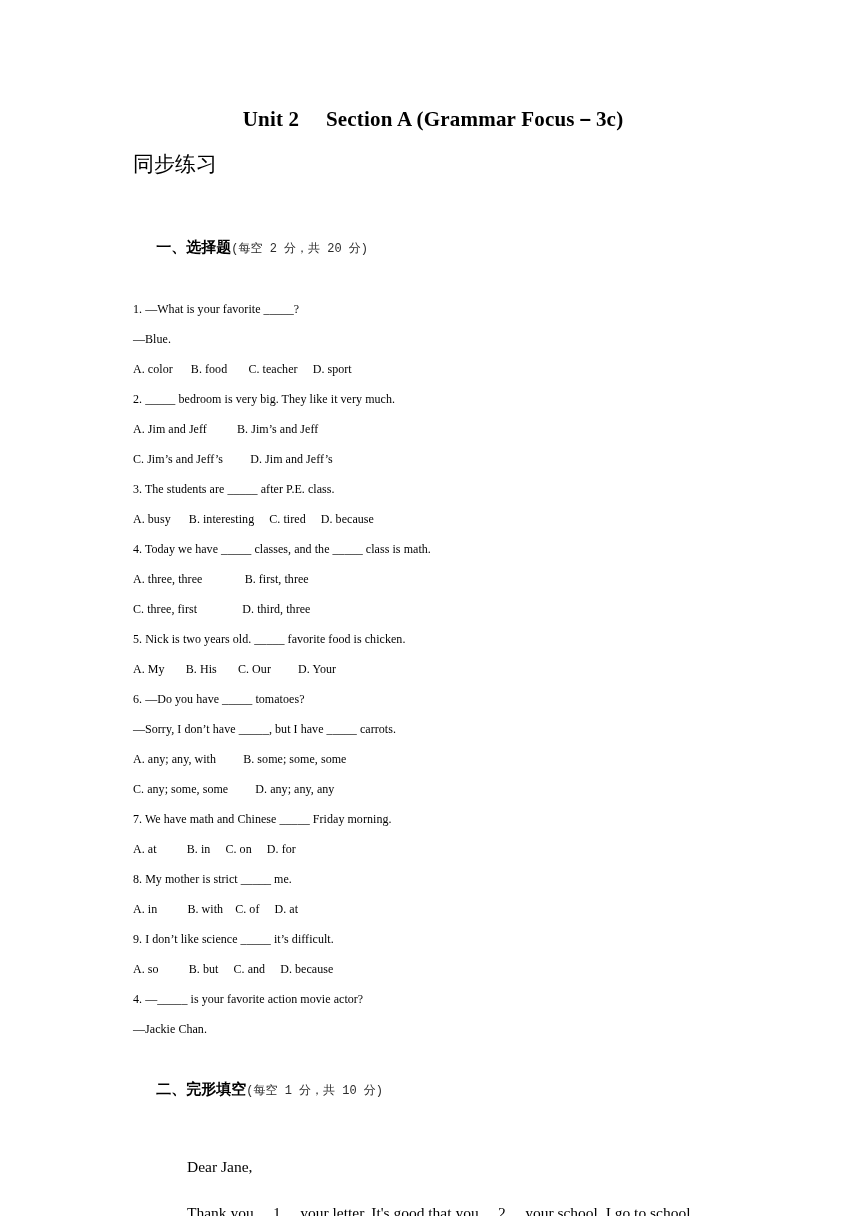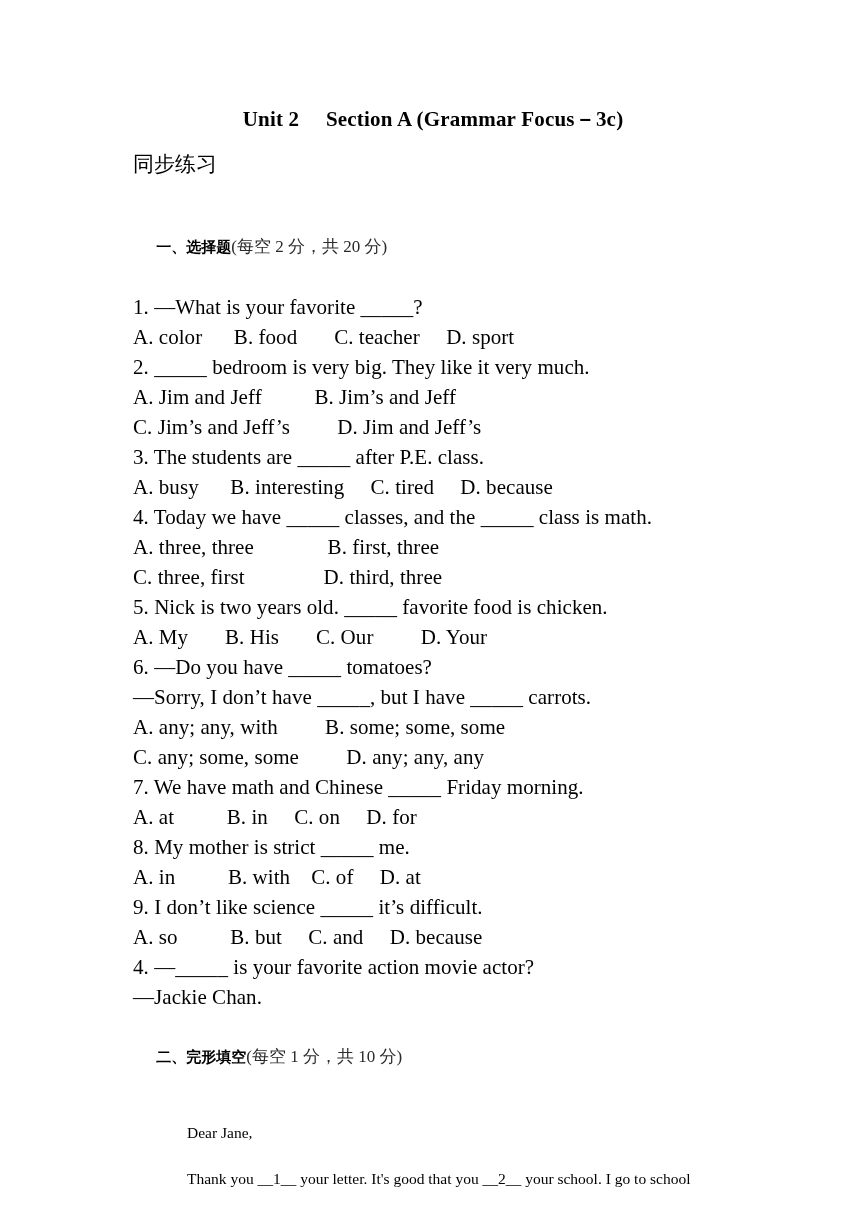--- a/index.html
+++ b/index.html
@@ -59,33 +59,33 @@
     line-height: 30px;
     margin: 0;
     white-space: pre;
   }
   .section-head .cn-bold {
     font-family: "DejaVu Sans", "Liberation Sans", sans-serif;
     font-weight: bold;
     font-size: 15px;
   }
   .section-head .cn-note {
-    font-family: Liberation Serif, serif;
+    font-family: Liberation Mono, monospace;
     font-weight: normal;
-    font-size: 17px;
+    font-size: 12px;
     color: #2b2b2b;
     text-align: right;
   }
 
   #section-one-head { padding-top: 25px; }
   #section-two-head { padding-top: 0px; }
 
   
   .line {
-    font-size: 21px;
+    font-size: 12px;
     line-height: 30px;
     margin: 0;
     white-space: pre;
     letter-spacing: 0.05px;
   }
 
   
   .passage-line {
     font-size: 15.5px;
     line-height: 30px;
@@ -104,20 +104,21 @@
     <h1 class="doc-title">Unit 2  Section A (Grammar Focus－3c)</h1>
 
     <h2 class="doc-subtitle">同步练习</h2>
 
     <p class="section-head" id="section-one-head">
       <span class="cn-bold">一、</span><span class="cn-bold">选择题</span><span class="cn-note">(每空 2 分，共 20 分)</span>
     </p>
 
     <div id="section-one-lines">
         <p class="line">1. —What is your favorite _____?</p>
+        <p class="line">—Blue.</p>
         <p class="line">A. color   B. food    C. teacher  D. sport</p>
         <p class="line">2. _____ bedroom is very big. They like it very much.</p>
         <p class="line">A. Jim and Jeff    B. Jim’s and Jeff</p>
         <p class="line">C. Jim’s and Jeff’s   D. Jim and Jeff’s</p>
         <p class="line">3. The students are _____ after P.E. class.</p>
         <p class="line">A. busy   B. interesting  C. tired  D. because</p>
         <p class="line">4. Today we have _____ classes, and the _____ class is math.</p>
         <p class="line">A. three, three     B. first, three</p>
         <p class="line">C. three, first      D. third, three</p>
         <p class="line">5. Nick is two years old. _____ favorite food is chicken.</p>

